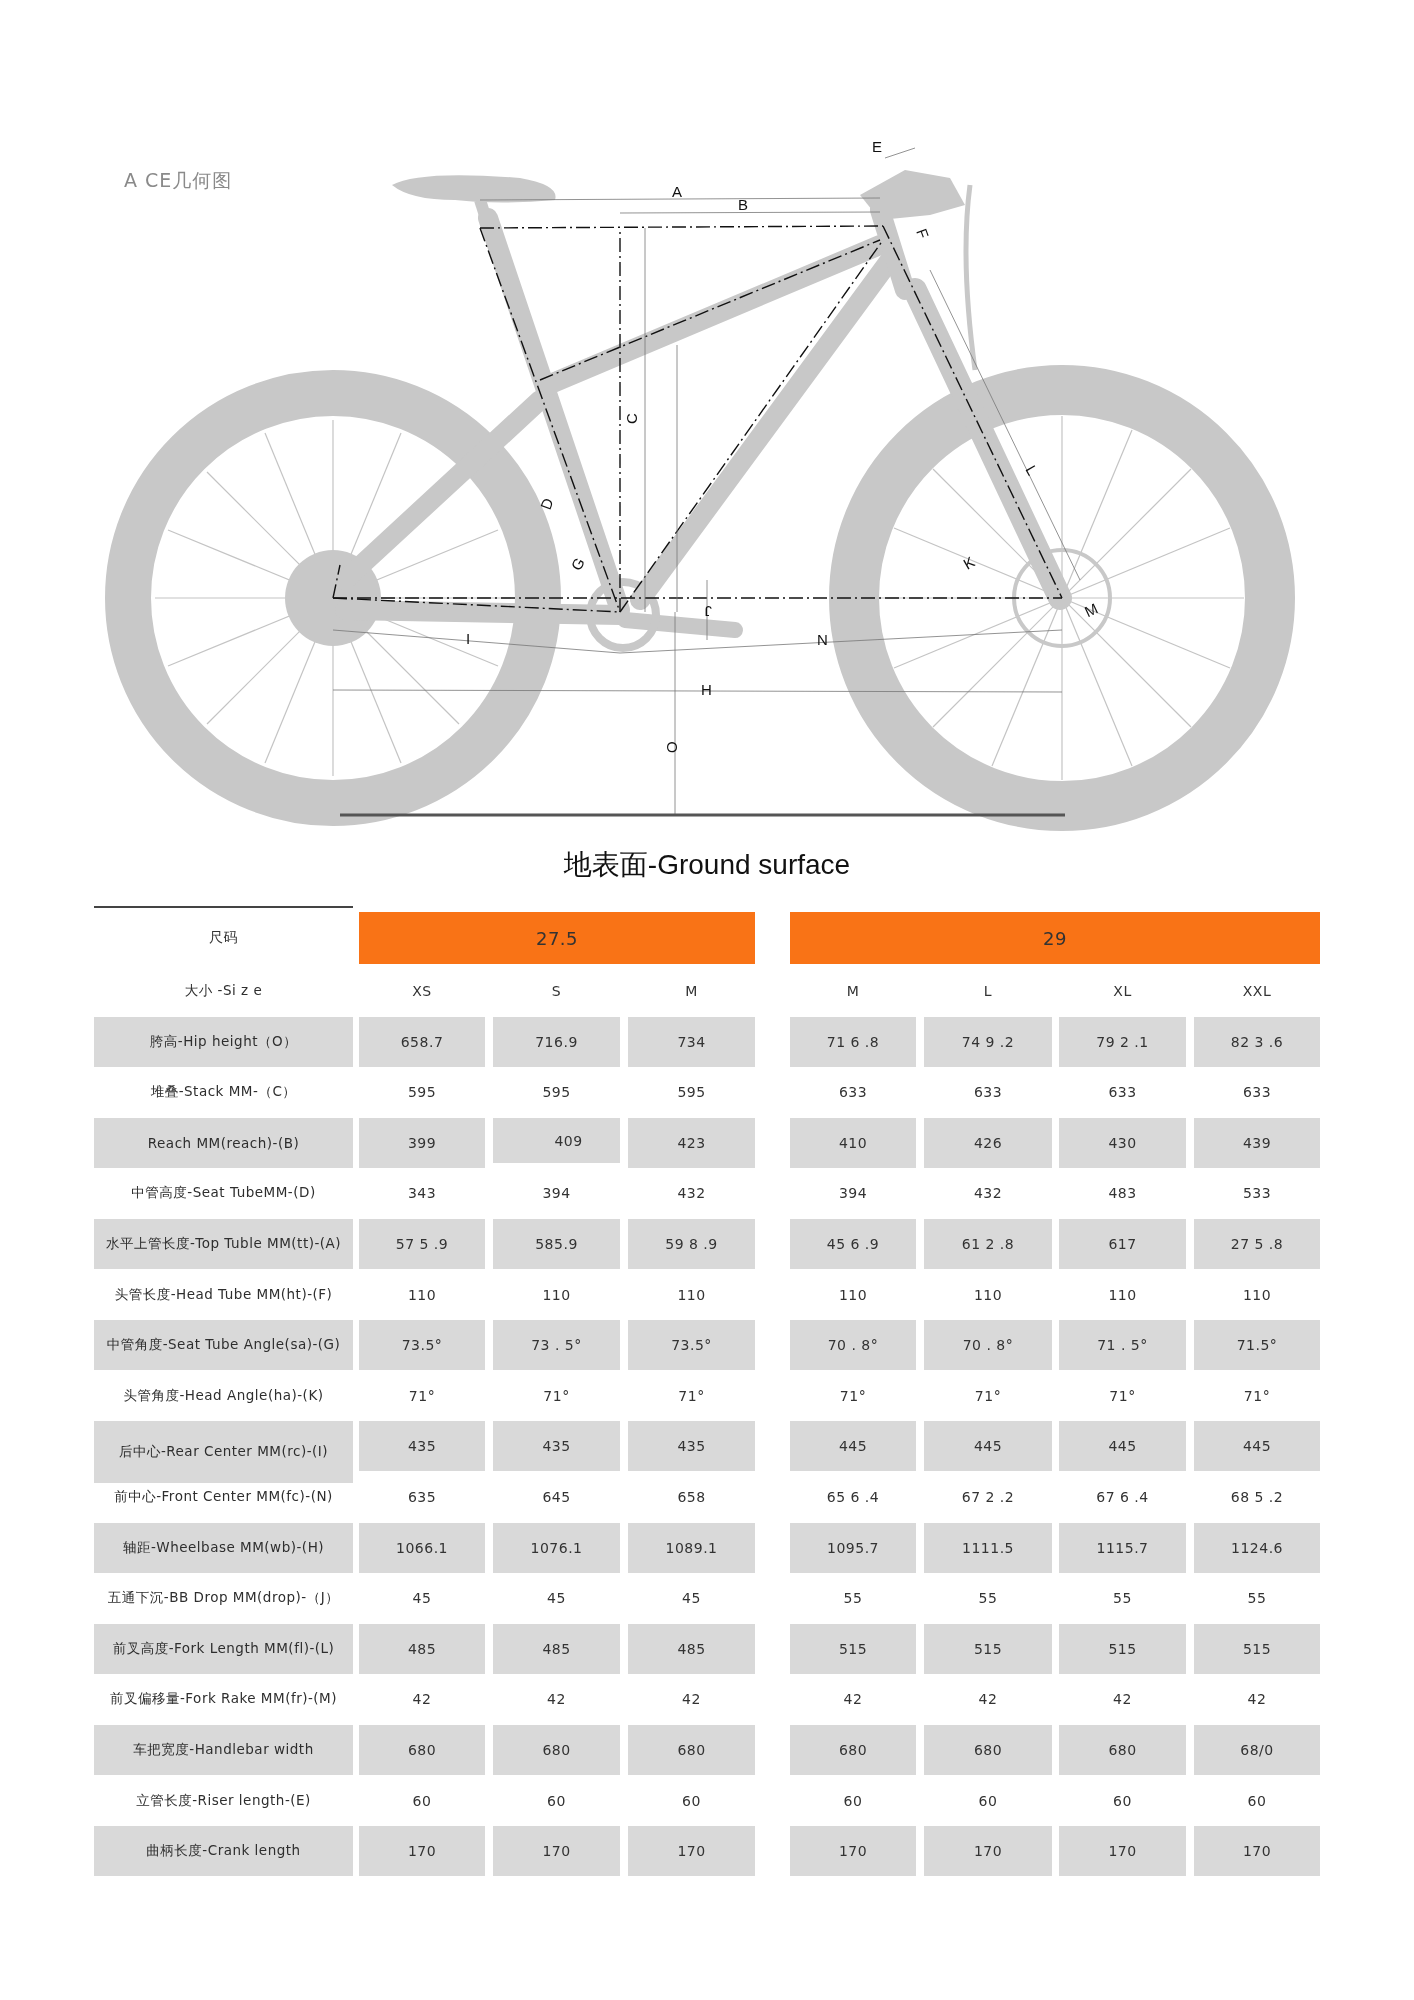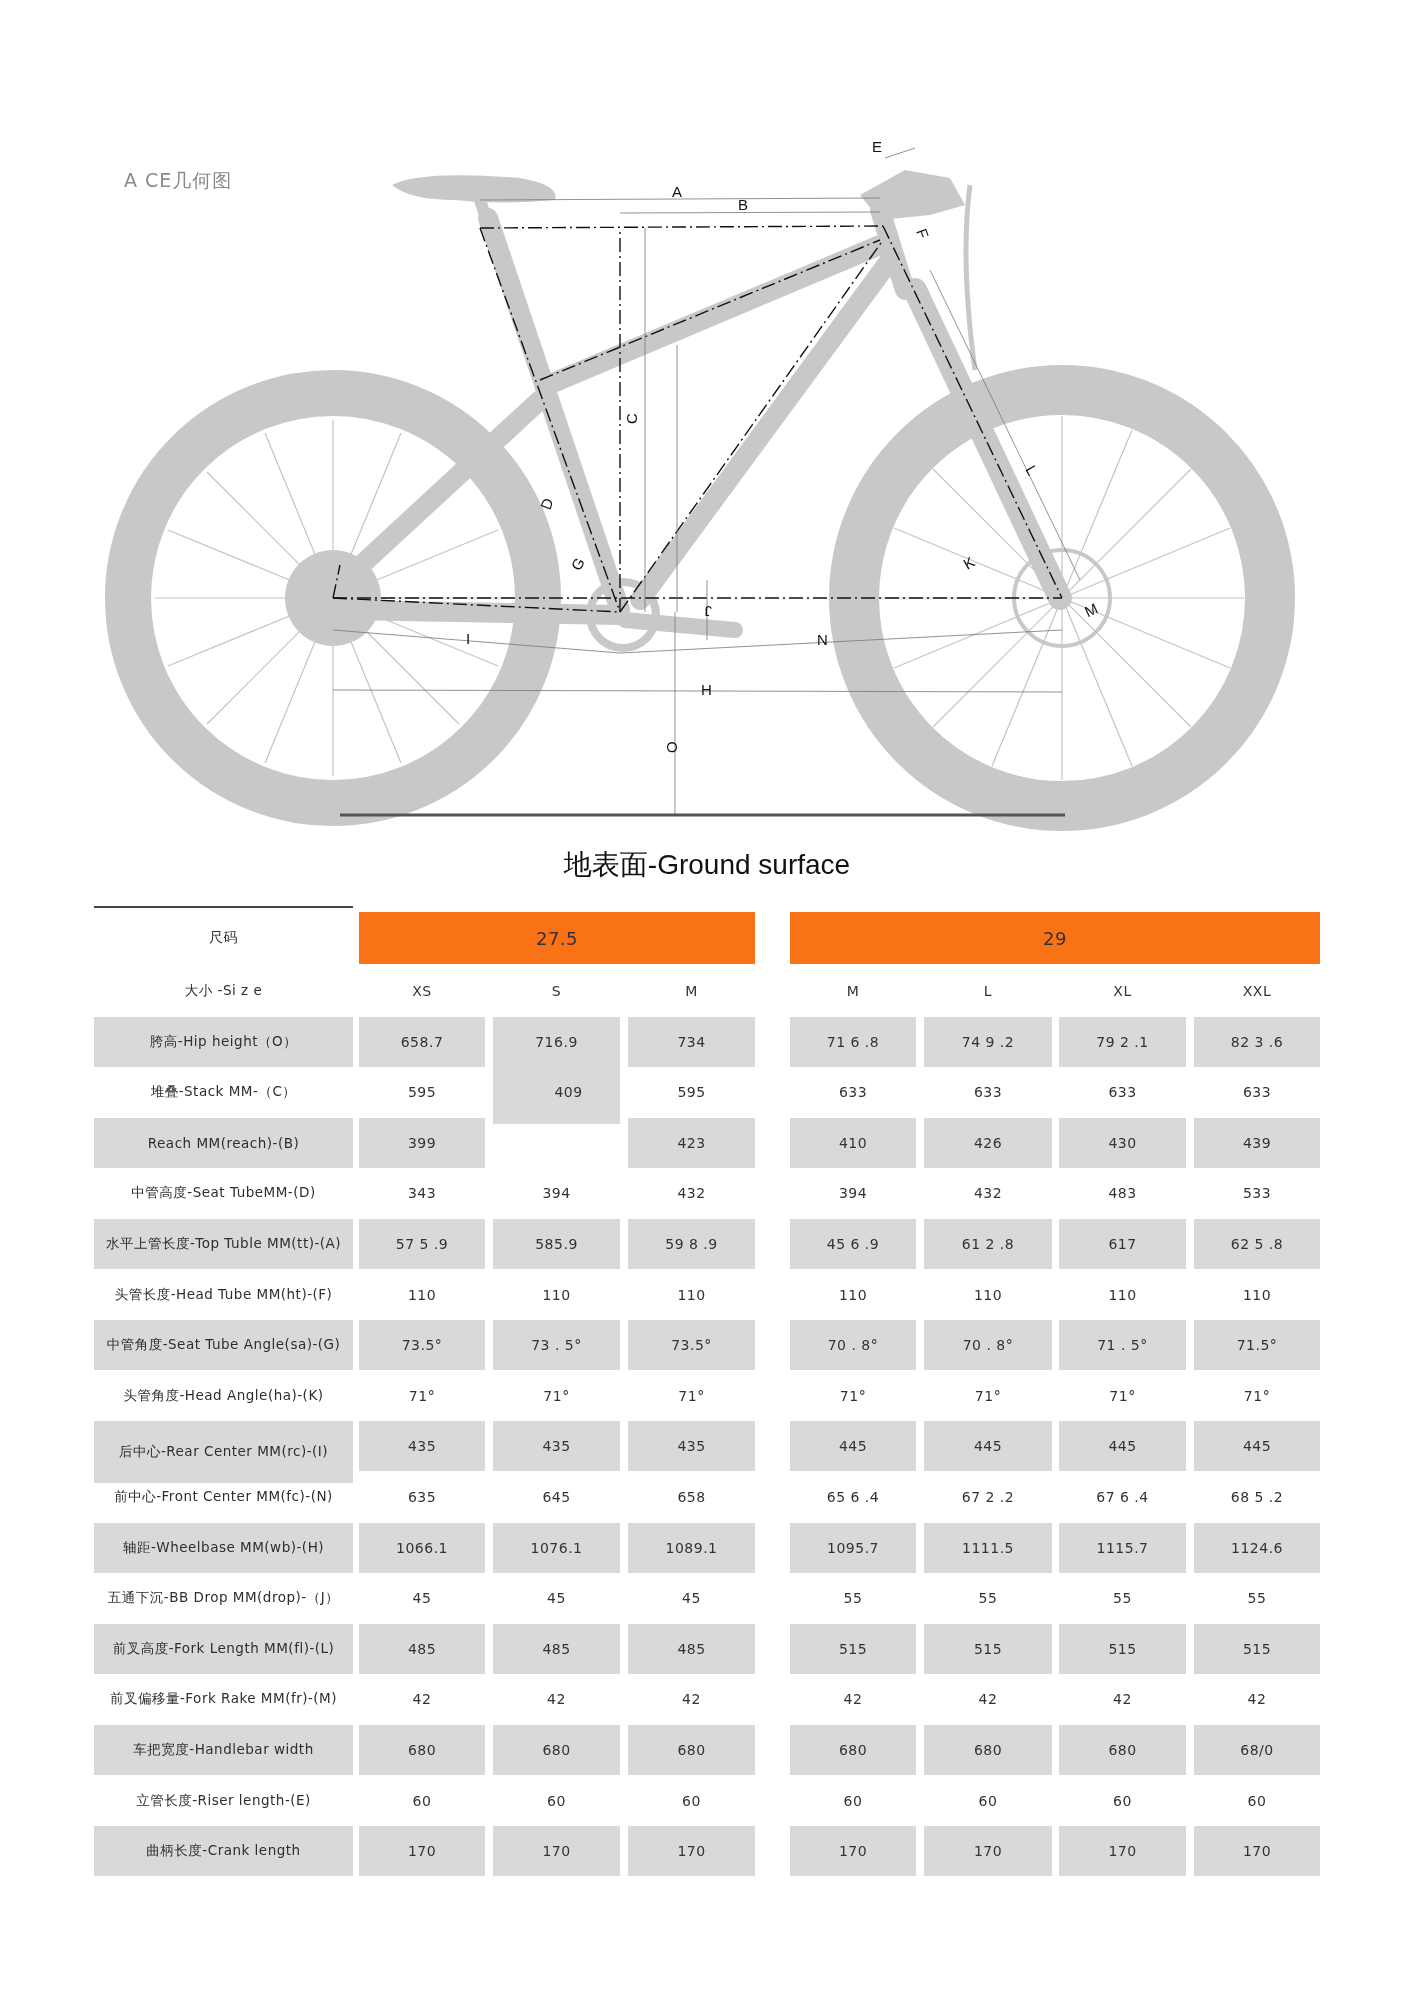--- a/index.html
+++ b/index.html
@@ -143,42 +143,42 @@
       <div class="cell label" style="left: 94px; top: 1067px; width: 259px; height: 50px;">堆叠-Stack MM-（C）</div>
       <div class="cell" style="left: 359px; top: 1067px; width: 126px; height: 50px;">595</div>
       <div class="cell" style="left: 493px; top: 1067px; width: 127px; height: 50px;">595</div>
       <div class="cell" style="left: 628px; top: 1067px; width: 127px; height: 50px;">595</div>
       <div class="cell" style="left: 790px; top: 1067px; width: 126px; height: 50px;">633</div>
       <div class="cell" style="left: 924px; top: 1067px; width: 128px; height: 50px;">633</div>
       <div class="cell" style="left: 1059px; top: 1067px; width: 127px; height: 50px;">633</div>
       <div class="cell" style="left: 1194px; top: 1067px; width: 126px; height: 50px;">633</div>
       <div class="cell label gray" style="left: 94px; top: 1118px; width: 259px; height: 50px;">Reach MM(reach)-(B)</div>
       <div class="cell gray" style="left: 359px; top: 1118px; width: 126px; height: 50px;">399</div>
-      <div class="cell gray" style="left: 493px; top: 1060px; width: 127px; height: 64px; padding-left: 24px;">409</div>
+      <div class="cell gray" style="left: 493px; top: 1118px; width: 127px; height: 45px; padding-left: 24px;">409</div>
       <div class="cell gray" style="left: 628px; top: 1118px; width: 127px; height: 50px;">423</div>
       <div class="cell gray" style="left: 790px; top: 1118px; width: 126px; height: 50px;">410</div>
       <div class="cell gray" style="left: 924px; top: 1118px; width: 128px; height: 50px;">426</div>
       <div class="cell gray" style="left: 1059px; top: 1118px; width: 127px; height: 50px;">430</div>
       <div class="cell gray" style="left: 1194px; top: 1118px; width: 126px; height: 50px;">439</div>
       <div class="cell label" style="left: 94px; top: 1168px; width: 259px; height: 50px;">中管高度-Seat TubeMM-(D)</div>
       <div class="cell" style="left: 359px; top: 1168px; width: 126px; height: 50px;">343</div>
       <div class="cell" style="left: 493px; top: 1168px; width: 127px; height: 50px;">394</div>
       <div class="cell" style="left: 628px; top: 1168px; width: 127px; height: 50px;">432</div>
       <div class="cell" style="left: 790px; top: 1168px; width: 126px; height: 50px;">394</div>
       <div class="cell" style="left: 924px; top: 1168px; width: 128px; height: 50px;">432</div>
       <div class="cell" style="left: 1059px; top: 1168px; width: 127px; height: 50px;">483</div>
       <div class="cell" style="left: 1194px; top: 1168px; width: 126px; height: 50px;">533</div>
       <div class="cell label gray" style="left: 94px; top: 1219px; width: 259px; height: 50px;">水平上管长度-Top Tuble MM(tt)-(A)</div>
       <div class="cell gray" style="left: 359px; top: 1219px; width: 126px; height: 50px;">57 5 .9</div>
       <div class="cell gray" style="left: 493px; top: 1219px; width: 127px; height: 50px;">585.9</div>
       <div class="cell gray" style="left: 628px; top: 1219px; width: 127px; height: 50px;">59 8 .9</div>
       <div class="cell gray" style="left: 790px; top: 1219px; width: 126px; height: 50px;">45 6 .9</div>
       <div class="cell gray" style="left: 924px; top: 1219px; width: 128px; height: 50px;">61 2 .8</div>
       <div class="cell gray" style="left: 1059px; top: 1219px; width: 127px; height: 50px;">617</div>
-      <div class="cell gray" style="left: 1194px; top: 1219px; width: 126px; height: 50px;">62 5 .8</div>
+      <div class="cell gray" style="left: 1194px; top: 1219px; width: 126px; height: 50px;">27 5 .8</div>
       <div class="cell label" style="left: 94px; top: 1270px; width: 259px; height: 50px;">头管长度-Head Tube MM(ht)-(F)</div>
       <div class="cell" style="left: 359px; top: 1270px; width: 126px; height: 50px;">110</div>
       <div class="cell" style="left: 493px; top: 1270px; width: 127px; height: 50px;">110</div>
       <div class="cell" style="left: 628px; top: 1270px; width: 127px; height: 50px;">110</div>
       <div class="cell" style="left: 790px; top: 1270px; width: 126px; height: 50px;">110</div>
       <div class="cell" style="left: 924px; top: 1270px; width: 128px; height: 50px;">110</div>
       <div class="cell" style="left: 1059px; top: 1270px; width: 127px; height: 50px;">110</div>
       <div class="cell" style="left: 1194px; top: 1270px; width: 126px; height: 50px;">110</div>
       <div class="cell label gray" style="left: 94px; top: 1320px; width: 259px; height: 50px;">中管角度-Seat Tube Angle(sa)-(G)</div>
       <div class="cell gray" style="left: 359px; top: 1320px; width: 126px; height: 50px;">73.5°</div>

